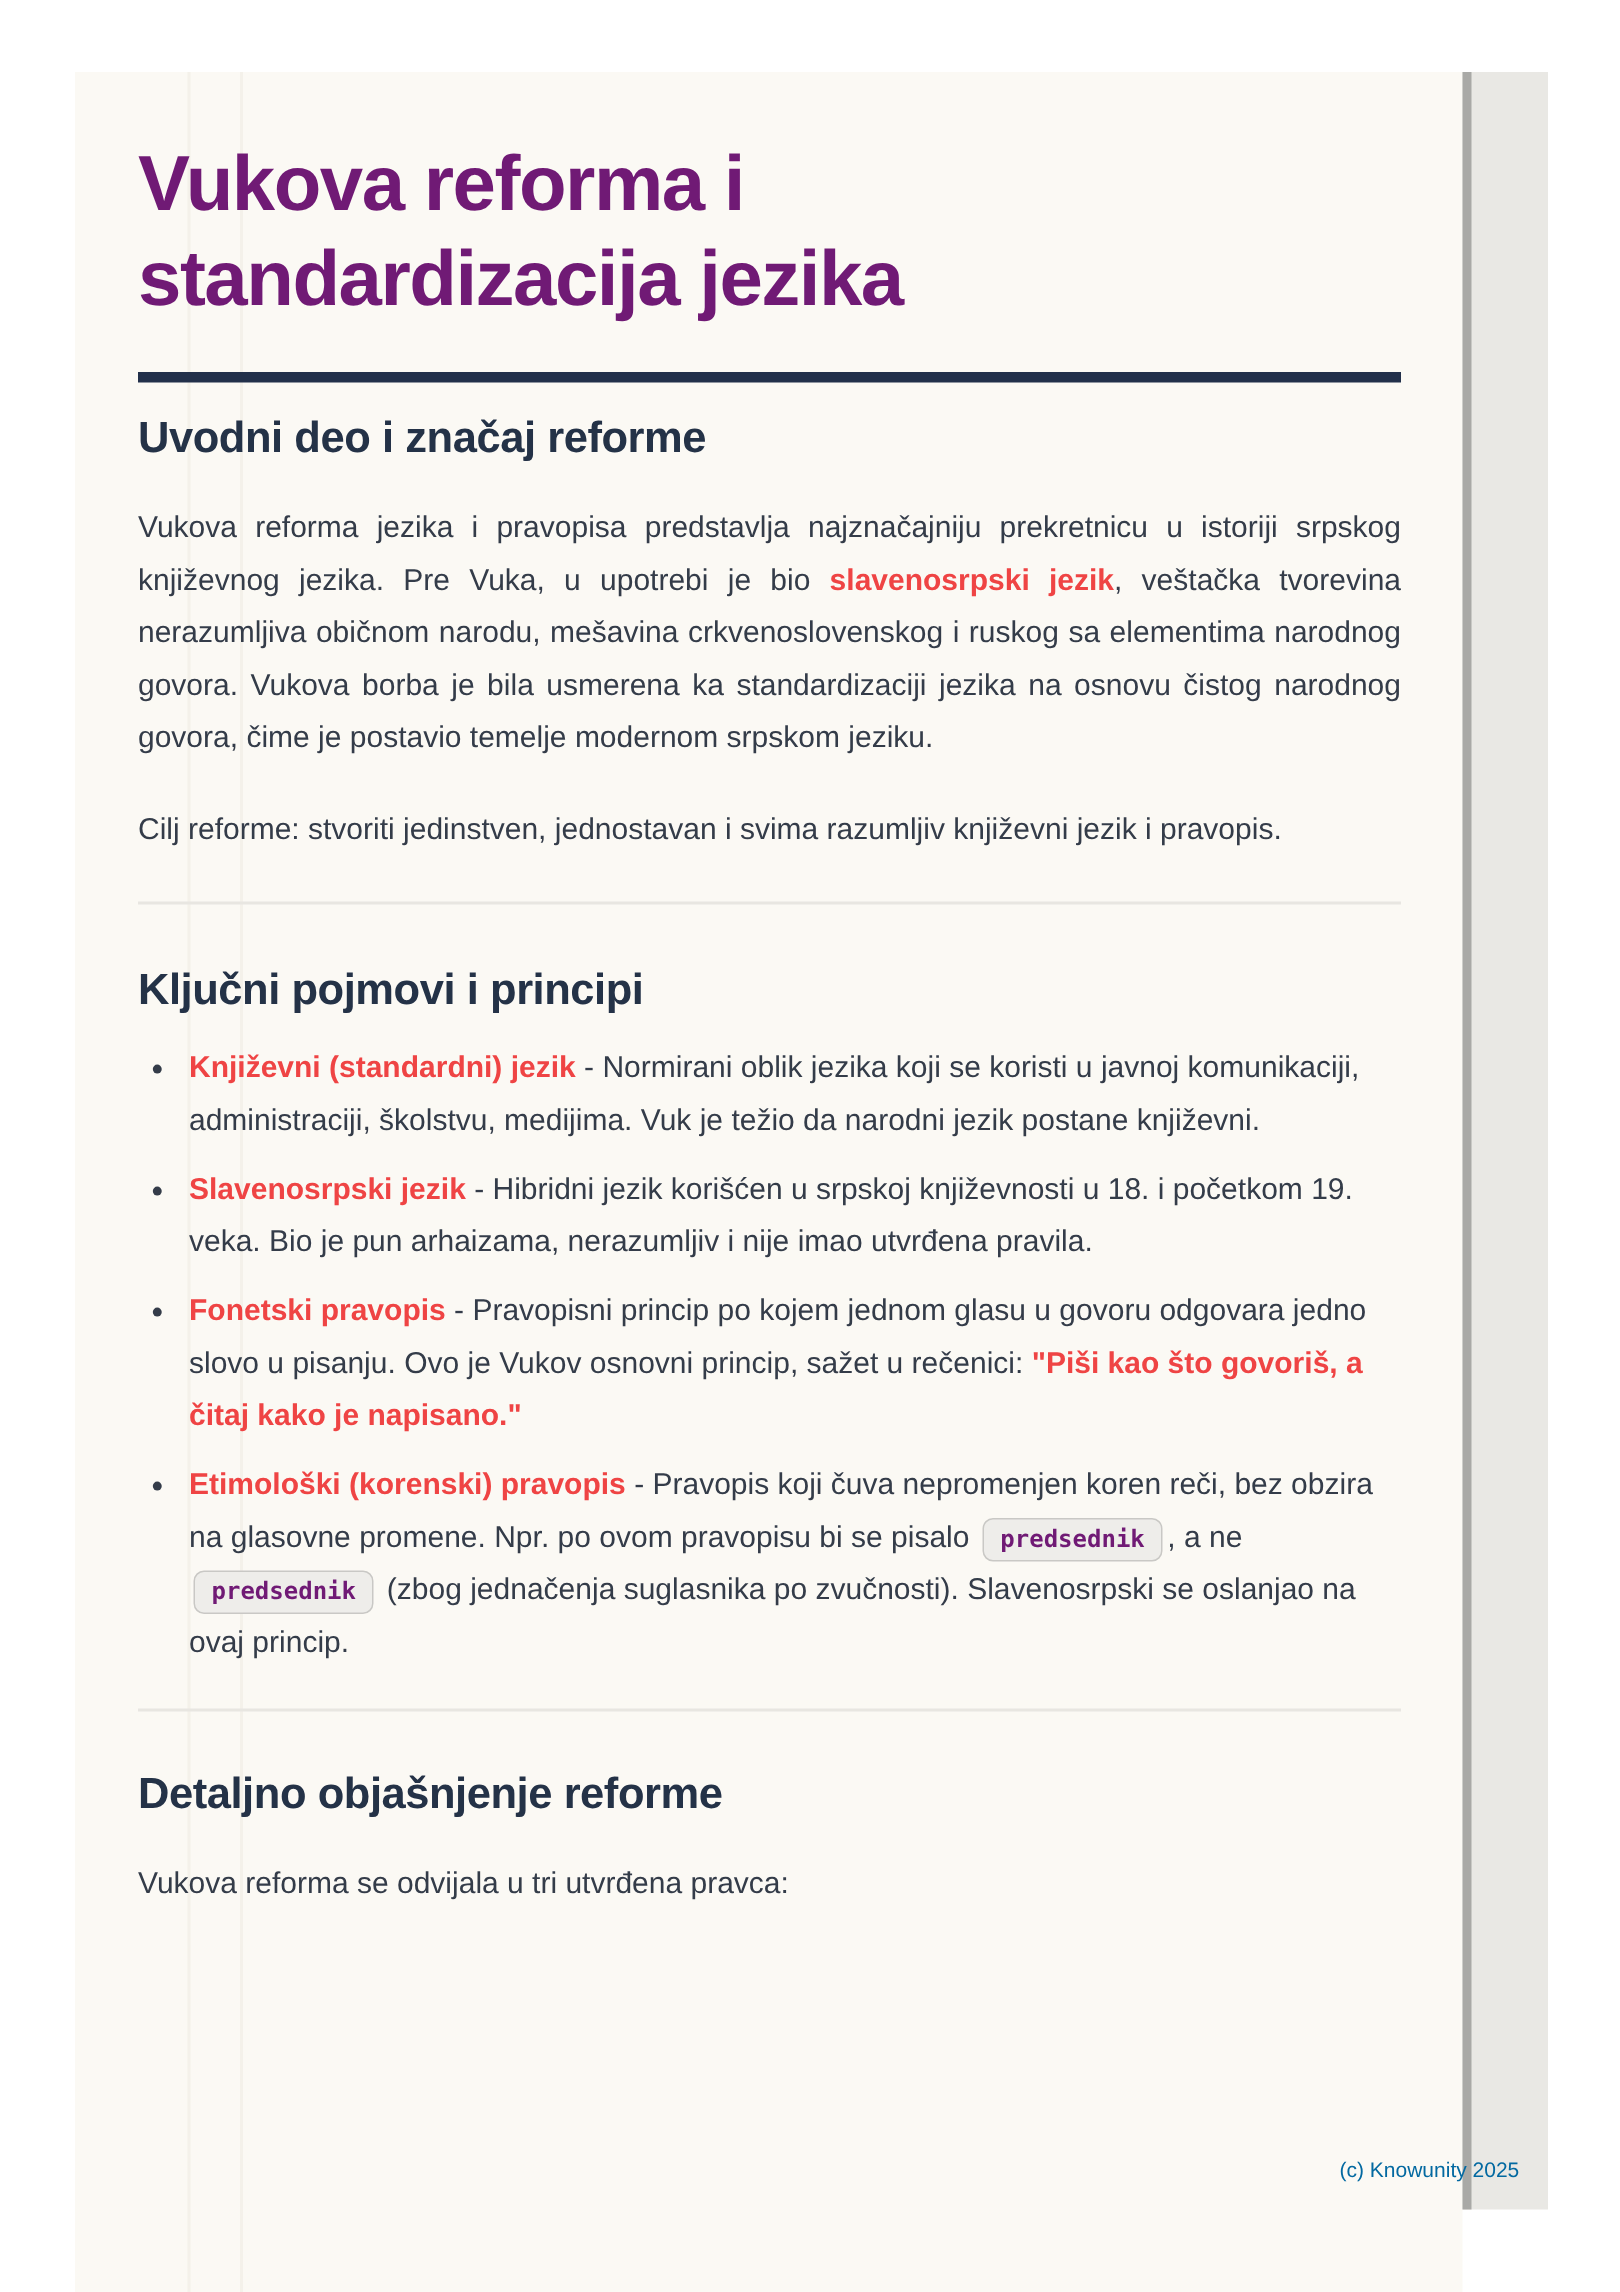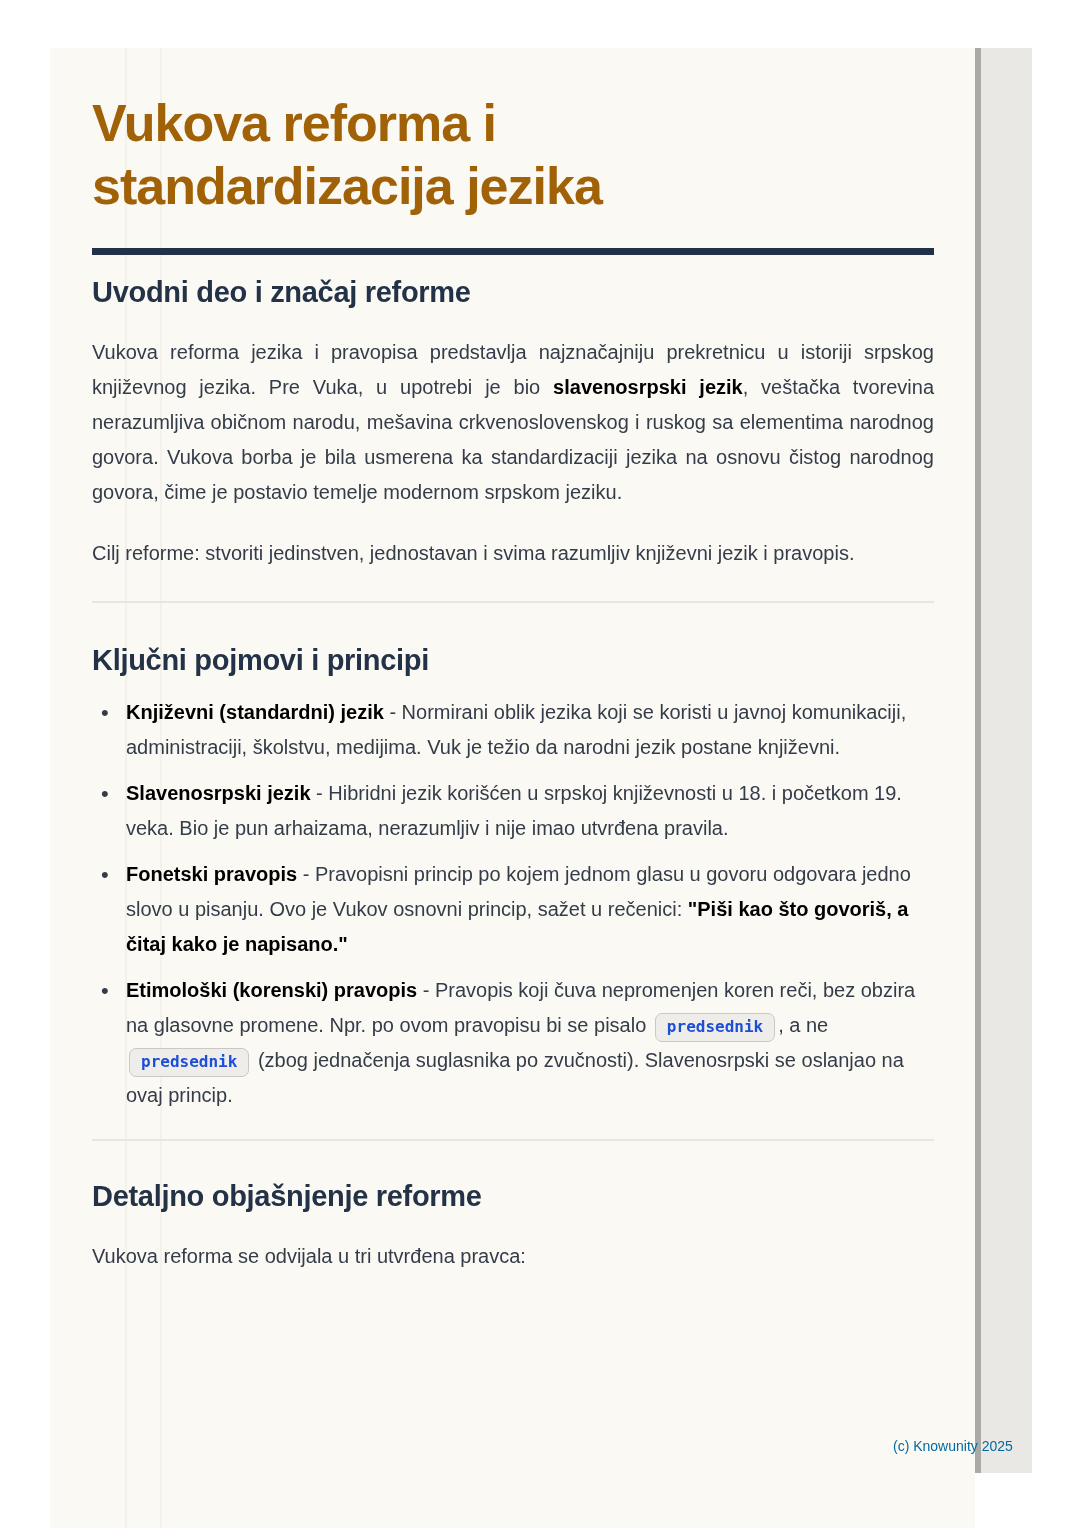--- a/index.html
+++ b/index.html
@@ -27,21 +27,21 @@
     position: relative;
     padding: 44px 0 0 42px;
     width: 842px;
   }
   h1.doc-title {
     margin: 0;
     font-size: 52px;
     line-height: 63px;
     font-weight: 700;
     letter-spacing: -1px;
-    color: #a16207;
+    color: #701a75;
   }
   h1.doc-title .t-line { display: block; }
   .title-rule {
     margin-top: 30px;
     height: 7px;
     background: #22304a;
     width: 842px;
   }
   h2.section-heading {
     margin: 20px 0 0 0;
@@ -52,21 +52,21 @@
     color: #243247;
   }
   p.body-text {
     margin: 26px 0 0 0;
     font-size: 20px;
     line-height: 35px;
     color: #343c49;
   }
   p.justified { text-align: justify; }
   p.goal { }
-  strong { font-weight: 700; color: #000000; }
+  strong { font-weight: 700; color: #ef4444; }
   .divider {
     height: 2px;
     background: #e8e6e1;
     margin: 30px 0 40px 0;
     width: 842px;
   }
   ul.concept-list {
     list-style: none;
     margin: 18px 0 0 0;
     padding: 0;
@@ -84,21 +84,21 @@
     position: absolute;
     left: 9px; top: 0;
     color: #343c49;
     font-size: 22px;
   }
   .code-chip {
     display: inline-block;
     font-family: "DejaVu Sans Mono", "Liberation Mono", monospace;
     font-weight: 700;
     font-size: 16px;
-    color: #1d4ed8;
+    color: #701a75;
     background: #eeedea;
     border: 1.5px solid #c9c8c5;
     border-radius: 7px;
     padding: 1px 11px 2px 11px;
     margin: 0 3px;
     line-height: 24px;
     vertical-align: baseline;
   }
   .scroll-strip {
     position: absolute;

